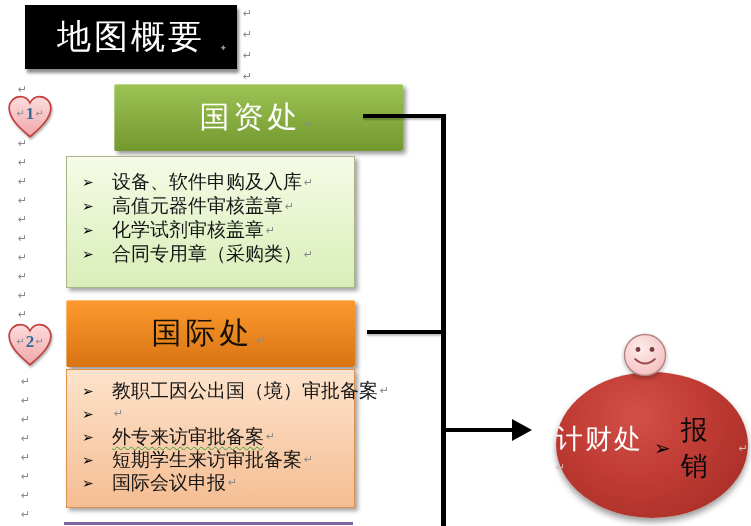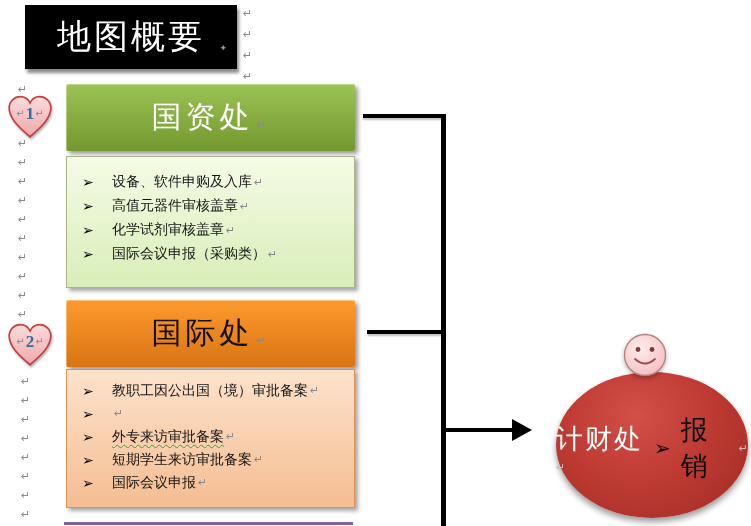--- a/index.html
+++ b/index.html
@@ -28,33 +28,33 @@
   .heart-overlay{position:absolute;inset:0;display:flex;align-items:center;justify-content:center;
                  gap:1px;padding-bottom:8px;}
   .heart-num{color:#2f6d9b;font-family:"Liberation Serif","DejaVu Serif",serif;font-weight:bold;font-size:17px;}
   .heart-overlay .rmark{font-size:10px;}
 
   
   .panel-header{position:absolute;left:66px;width:289px;height:67px;border-radius:2px;
                 display:flex;align-items:center;justify-content:center;
                 font-family:"Liberation Serif","DejaVu Serif",serif;font-size:30px;letter-spacing:4px;
                 box-shadow:3px 3px 4px rgba(0,0,0,.4), inset 1px 1px 0 rgba(255,255,255,.35);}
-  .green-header{top:84px;background:linear-gradient(#9cc354,#73982f);color:#ffffff;}
+  .green-header{top:84px;background:linear-gradient(#9cc354,#73982f);color:#ffffff;margin-left:48px;}
   .orange-header{top:300px;background:linear-gradient(#fd9a2e,#d97413);color:#151005;}
   .panel-header .rmark{margin-left:3px;align-self:center;margin-top:14px;}
 
   .panel-body{position:absolute;left:66px;width:289px;box-shadow:3px 3px 4px rgba(0,0,0,.35);box-sizing:border-box;}
   .green-body{top:156px;height:132px;background:linear-gradient(#f5fbe6,#d9eeb8);
               border:1px solid #a9b489;padding-top:13px;}
   .orange-body{top:369px;height:139px;background:linear-gradient(#fde3cc,#f5bd92);
                border:1px solid #dd9150;padding-top:9px;}
   .li-row{display:flex;align-items:center;height:24px;padding-left:15px;}
   .orange-body .li-row{height:23px;}
   .li-bullet{width:17px;margin-right:13px;font-size:14px;color:#000;flex:none;}
-  .li-text{font-size:14px;color:#141414;white-space:nowrap;}
+  .li-text{font-size:19px;color:#141414;white-space:nowrap;}
   .li-row .rmark{margin-left:2px;}
   .wavy .li-text{text-decoration:underline;text-decoration-style:wavy;text-decoration-color:#3aa23a;
                  text-decoration-thickness:1px;text-underline-offset:3px;}
 
   
   .purple-line{position:absolute;left:64px;top:522px;width:289px;height:3px;background:#8064a2;}
 
   
   .conn{position:absolute;background:#000;}
   .conn-h1{left:363px;top:114px;width:83px;height:4px;box-shadow:0 2px 2px rgba(0,0,0,.25);}
@@ -176,21 +176,21 @@
       <span class="li-text">高值元器件审核盖章</span>
       <span class="rmark">↵</span>
     </div>
       <div class="li-row">
       <span class="li-bullet">➢</span>
       <span class="li-text">化学试剂审核盖章</span>
       <span class="rmark">↵</span>
     </div>
       <div class="li-row">
       <span class="li-bullet">➢</span>
-      <span class="li-text">国际会议申报（采购类）</span>
+      <span class="li-text">合同专用章（采购类）</span>
       <span class="rmark">↵</span>
     </div>
     </div>
 
   <div class="panel-header orange-header">
     <span>国际处</span>
     <span class="rmark">↵</span>
   </div>
   <div class="panel-body orange-body">
       <div class="li-row">

